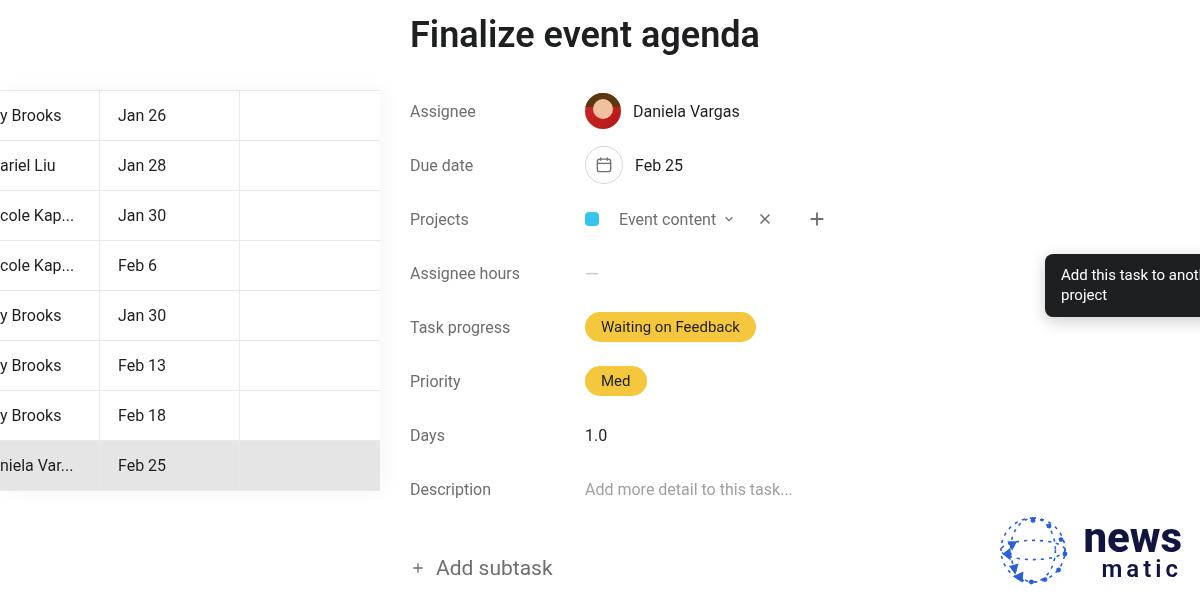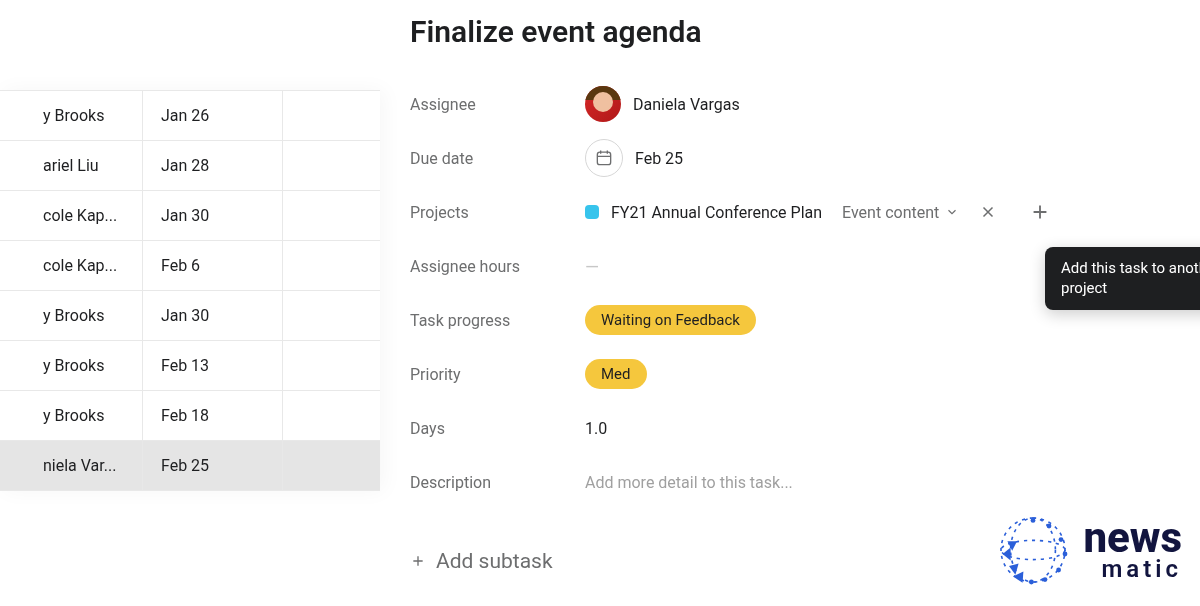--- a/index.html
+++ b/index.html
@@ -21,21 +21,20 @@
     box-shadow: 4px 0 20px rgba(0,0,0,0.04);
     background: #fff;
   }
   .left-table .row {
     display: flex;
     border-bottom: 1px solid #e8e8e8;
     height: 50px;
     align-items: center;
     font-size: 16px;
     color: #1e1f21;
-    padding-left: 43px;
   }
   .left-table .row.selected {
     background: #e5e5e5;
   }
   .left-table .cell-name {
     width: 100px;
     padding-left: 0;
     border-right: 1px solid #e8e8e8;
     white-space: nowrap;
     overflow: hidden;
@@ -60,21 +59,21 @@
   .detail-pane {
     position: absolute;
     left: 410px;
     top: 0;
     right: 0;
     bottom: 0;
     padding-right: 20px;
     background: #fff;
   }
   .task-title {
-    font-size: 30px;
+    font-size: 36px;
     font-weight: 600;
     color: #1e1f21;
     margin-top: 14px;
     margin-bottom: 28px;
   }
   .field-row {
     display: flex;
     align-items: center;
     min-height: 54px;
     font-size: 16px;
@@ -302,21 +301,20 @@
           </svg>
       </div>
       <span>Feb 25</span>
     </div>
   </div>
 
   <div class="field-row">
     <div class="field-label">Projects</div>
     <div class="field-value">
       <span class="proj-chip"></span>
-      <span class="proj-name">FY21 Annual Conference Plan</span>
       <span class="section-pill">
         <span>Event content</span>
         <svg class="chev" viewBox="0 0 24 24" fill="none" stroke="#6d6e6f" stroke-width="2">
             <path d="M6 9l6 6 6-6"></path>
           </svg>
       </span>
       <svg class="x-btn" viewBox="0 0 24 24">
           <path d="M6 6l12 12M18 6L6 18"></path>
         </svg>
       <svg class="plus-btn" viewBox="0 0 24 24">

